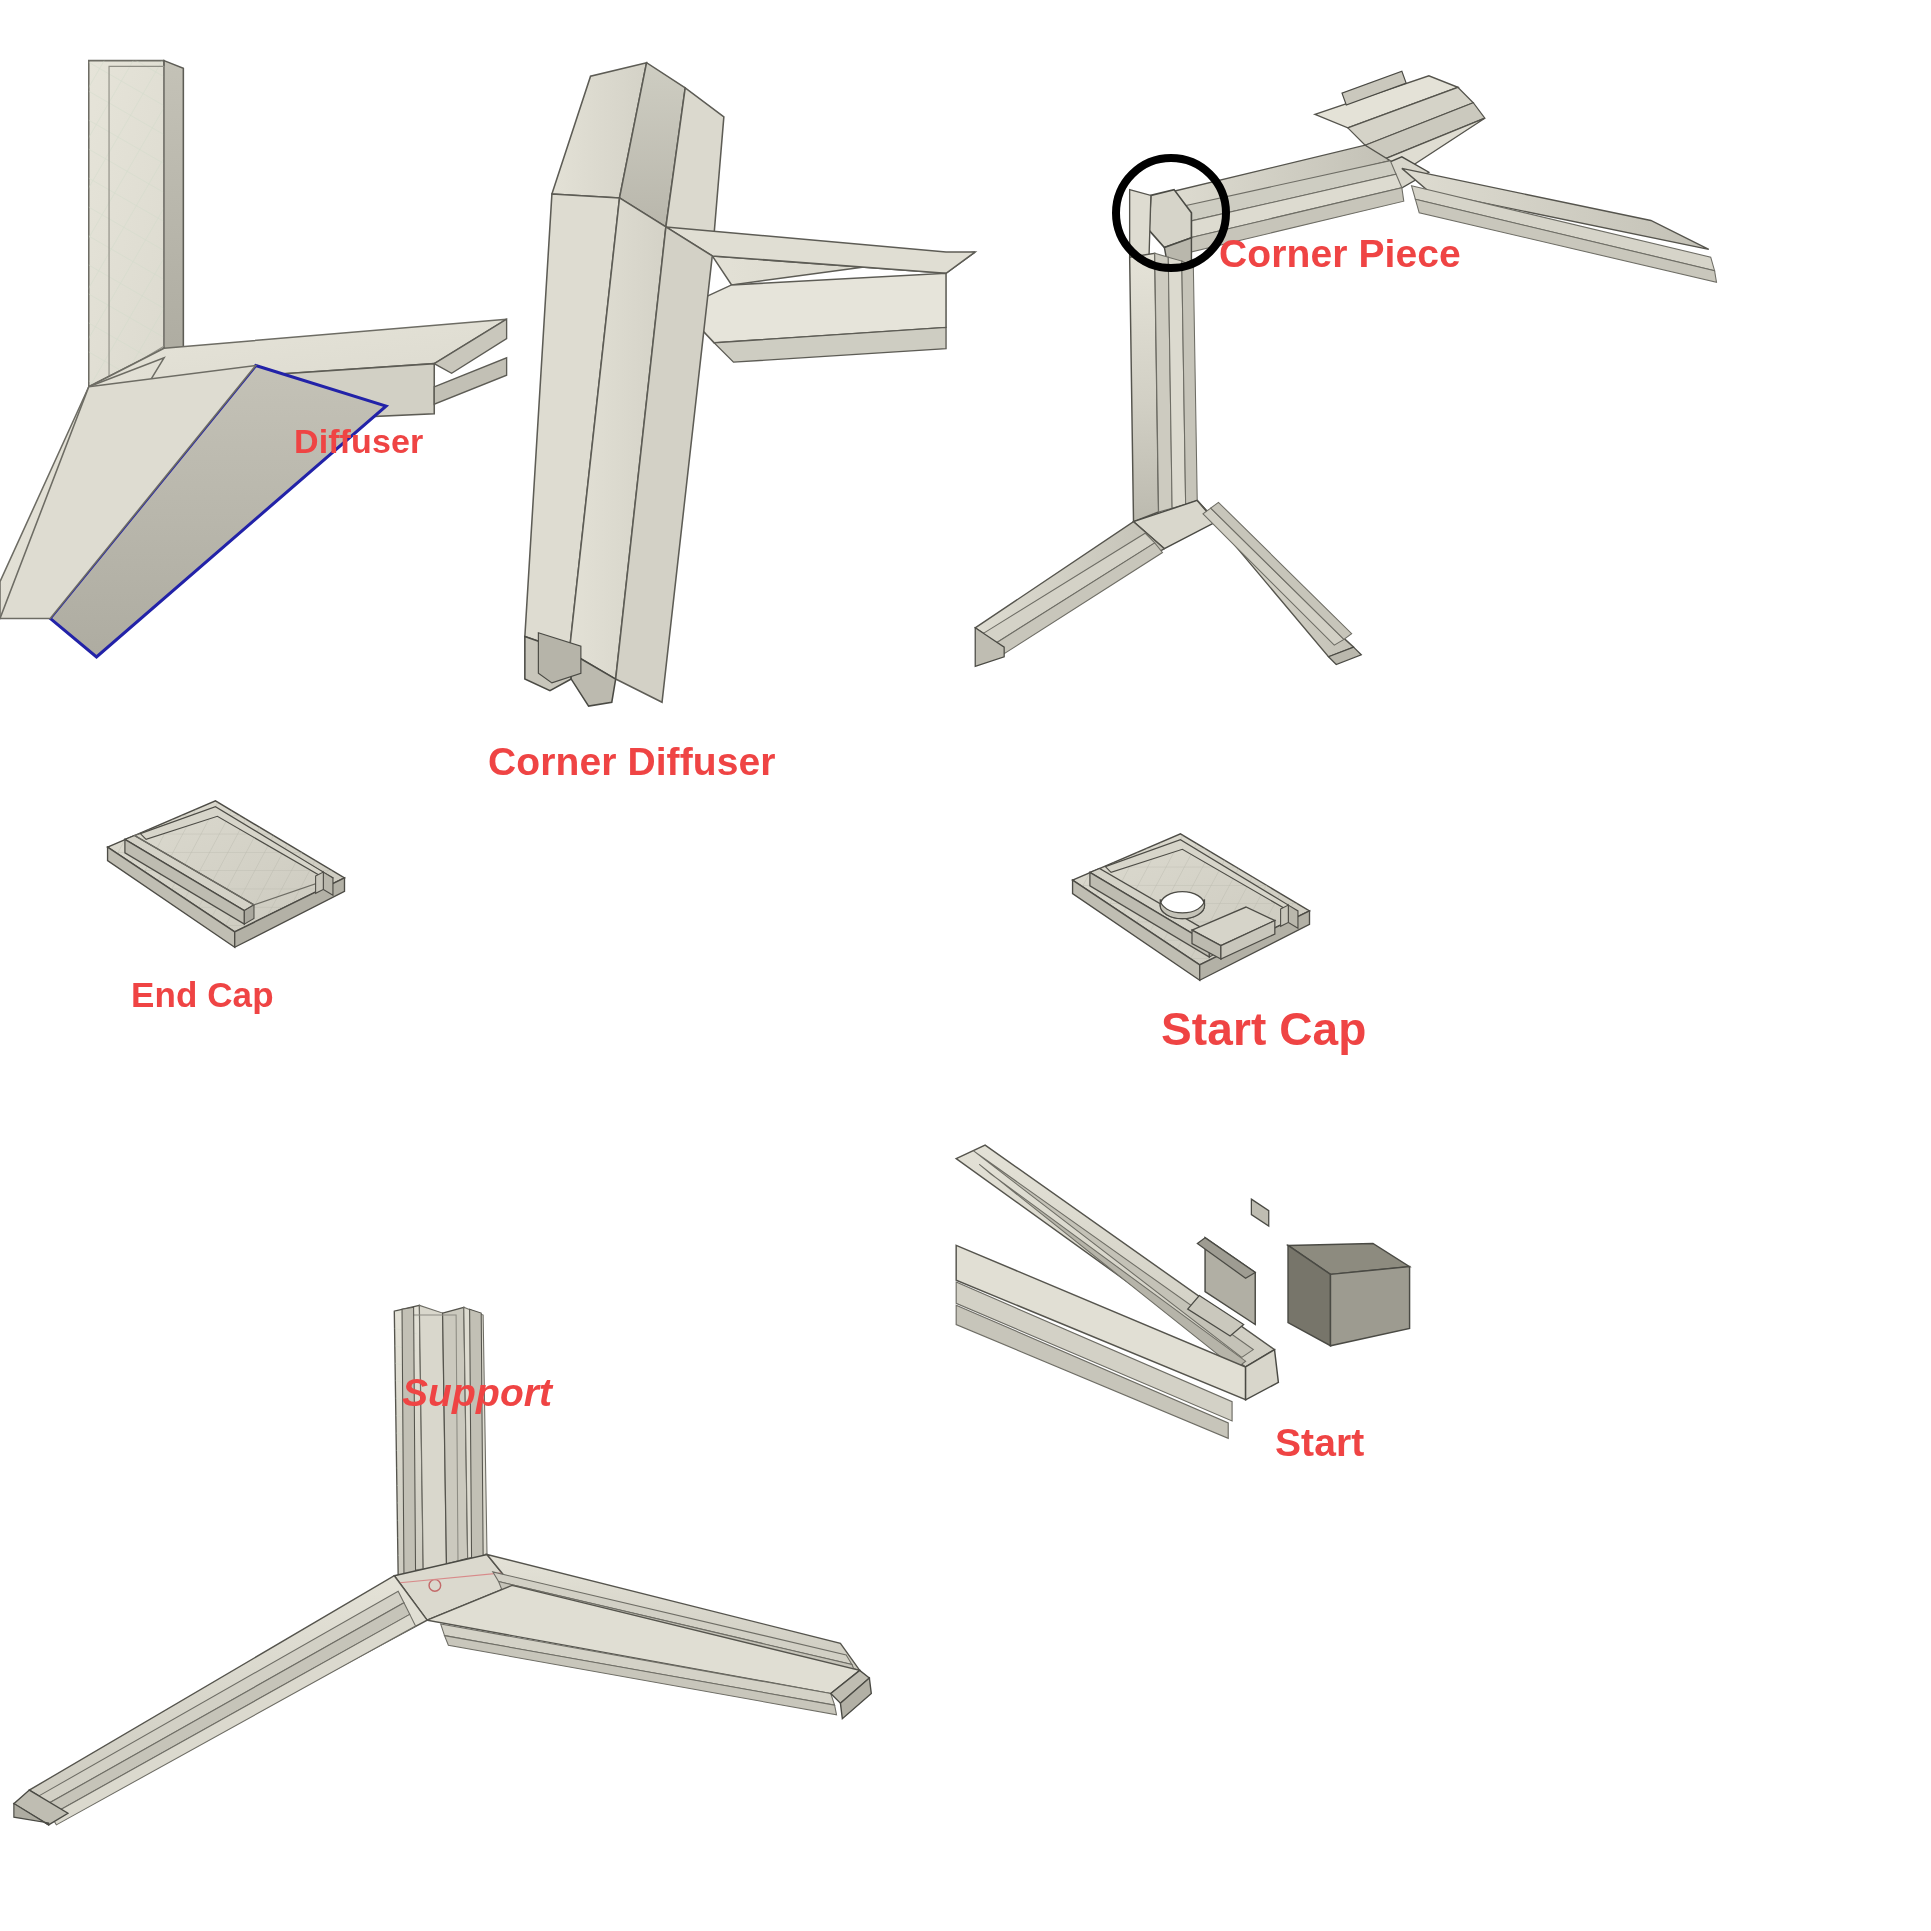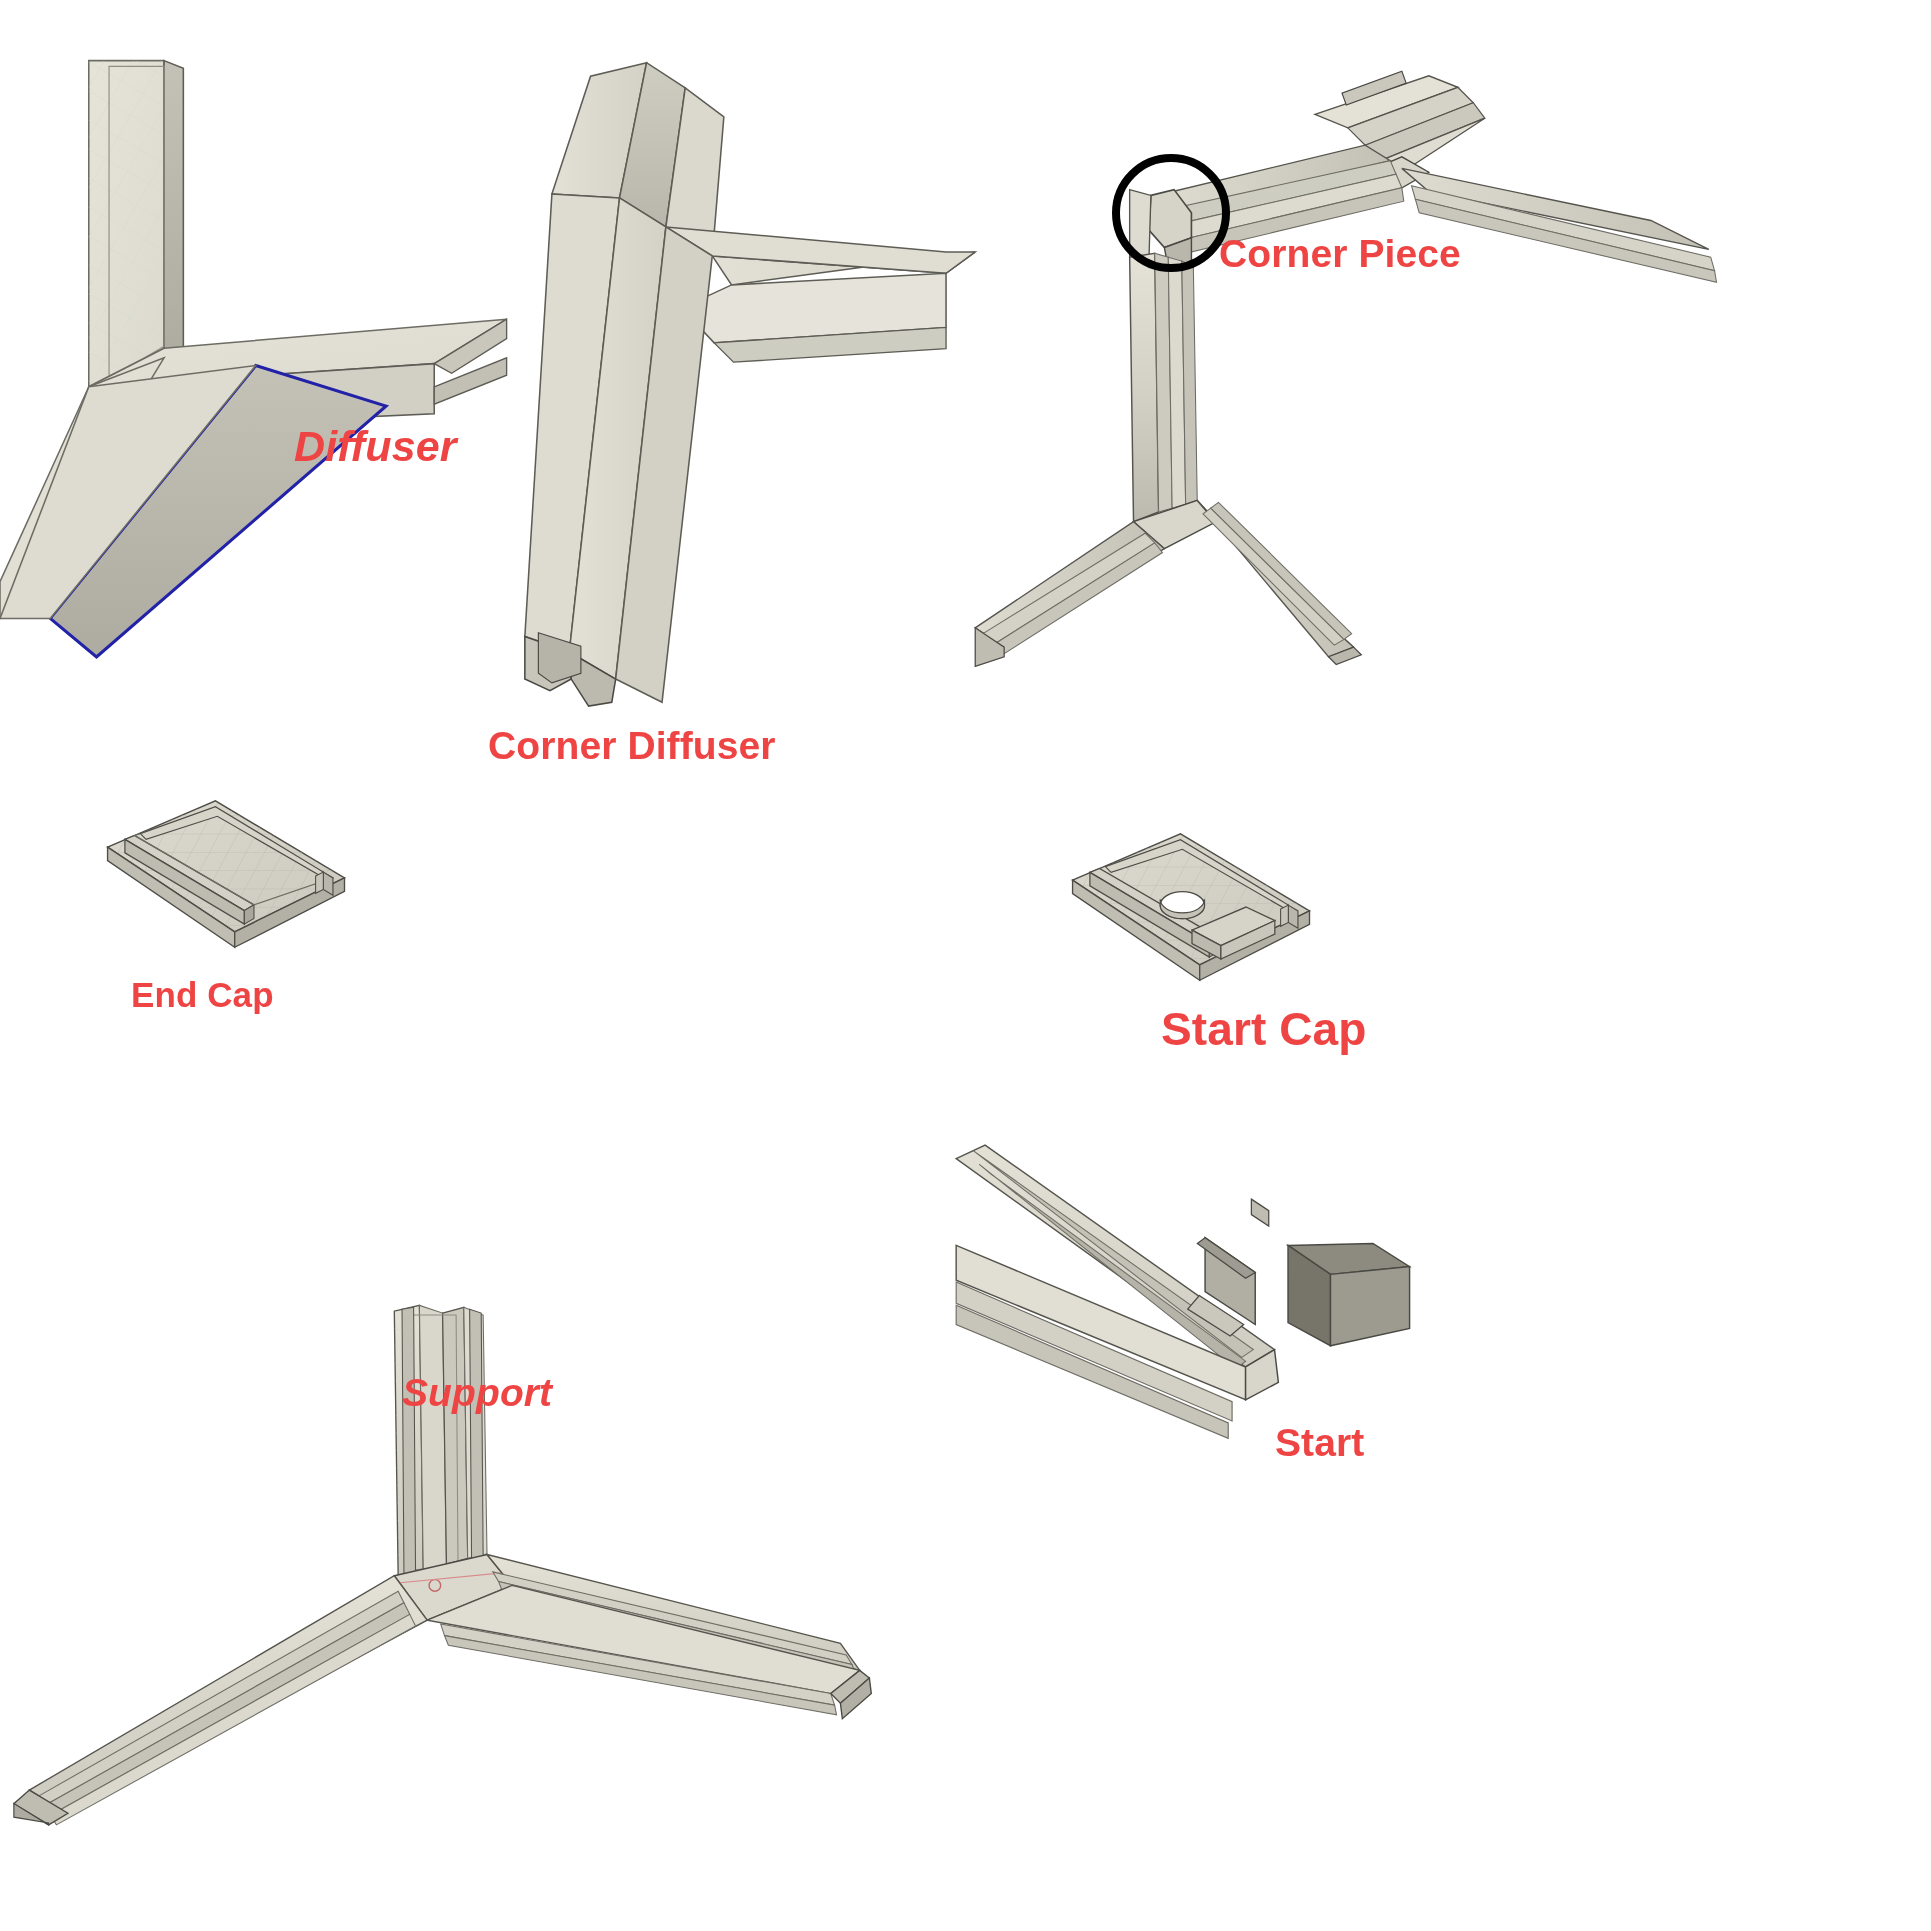--- a/index.html
+++ b/index.html
@@ -58,21 +58,21 @@
       <polygon points="450,336 525,290 525,310 468,346" fill="#c9c7bc" stroke="#5d5c55" stroke-width="1.4"></polygon>
       <polygon points="450,360 525,330 525,348 450,378" fill="#c2c0b5" stroke="#5d5c55" stroke-width="1.4"></polygon>
 
       <polygon points="92,360 170,330 30,560 0,600 0,562" fill="url(#gDiffTop)" stroke="#6d6c64" stroke-width="1.6"></polygon>
 
       <polygon points="265,338 400,380 100,640 52,600" fill="url(#gDiffInner)" stroke="#2222a8" stroke-width="3.2"></polygon>
 
       <polygon points="92,360 265,338 52,600 0,600" fill="#dedcd1" stroke="#6d6c64" stroke-width="1.6"></polygon>
     </svg>
   </div>
-  <div class="label" style="left:294px;top:422px;font-size:43px;font-style:italic;">Diffuser</div>
+  <div class="label" style="left:294px;top:422px;font-size:34px;">Diffuser</div>
 
   <div class="part" style="left:492px;top:53px;">
     <svg width="541" height="657" viewBox="0 0 560 680">
       <defs>
         <linearGradient id="gCD1" x1="0" y1="0" x2="1" y2="0">
           <stop offset="0%" stop-color="#e3e1d6"></stop>
             <stop offset="100%" stop-color="#d4d2c7"></stop>
         </linearGradient>
         <linearGradient id="gCD2" x1="0" y1="0" x2="0" y2="1">
           <stop offset="0%" stop-color="#cecdc2"></stop>
@@ -97,21 +97,21 @@
 
       <polygon points="132,150 180,180 128,648 80,620" fill="url(#gCD1)" stroke="#5d5c55" stroke-width="1.6"></polygon>
 
       <polygon points="180,180 228,210 176,672 128,648" fill="#d3d1c6" stroke="#5d5c55" stroke-width="1.6"></polygon>
 
       <polygon points="34,604 80,620 82,648 60,660 34,648" fill="#c8c6bb" stroke="#4a4a44" stroke-width="1.6"></polygon>
       <polygon points="80,620 128,648 124,672 100,676 82,648" fill="#bcbaaf" stroke="#4a4a44" stroke-width="1.6"></polygon>
       <polygon points="48,600 92,614 92,642 62,652 48,642" fill="#b6b4a9" stroke="#4a4a44" stroke-width="1.2"></polygon>
     </svg>
   </div>
-  <div class="label" style="left:488px;top:724px;font-size:39px;">Corner Diffuser</div>
+  <div class="label" style="left:488px;top:740px;font-size:39px;">Corner Diffuser</div>
 
   <div class="part" style="left:975px;top:68px;">
     <svg width="956" height="666" viewBox="0 0 990 690">
       <defs>
         <linearGradient id="gRailA" x1="0" y1="0" x2="0" y2="1">
           <stop offset="0%" stop-color="#e5e3d8"></stop>
             <stop offset="55%" stop-color="#d2d0c5"></stop>
           <stop offset="100%" stop-color="#bcbaaf"></stop>
         </linearGradient>
         <linearGradient id="gRailB" x1="0" y1="0" x2="1" y2="0">

